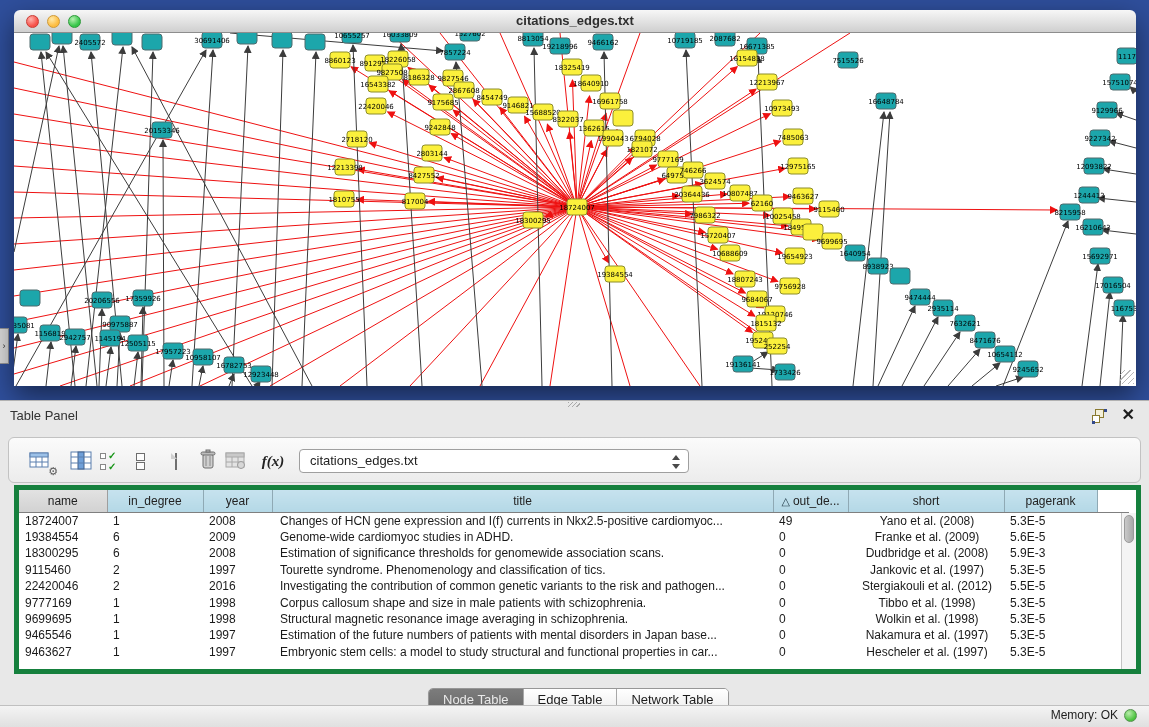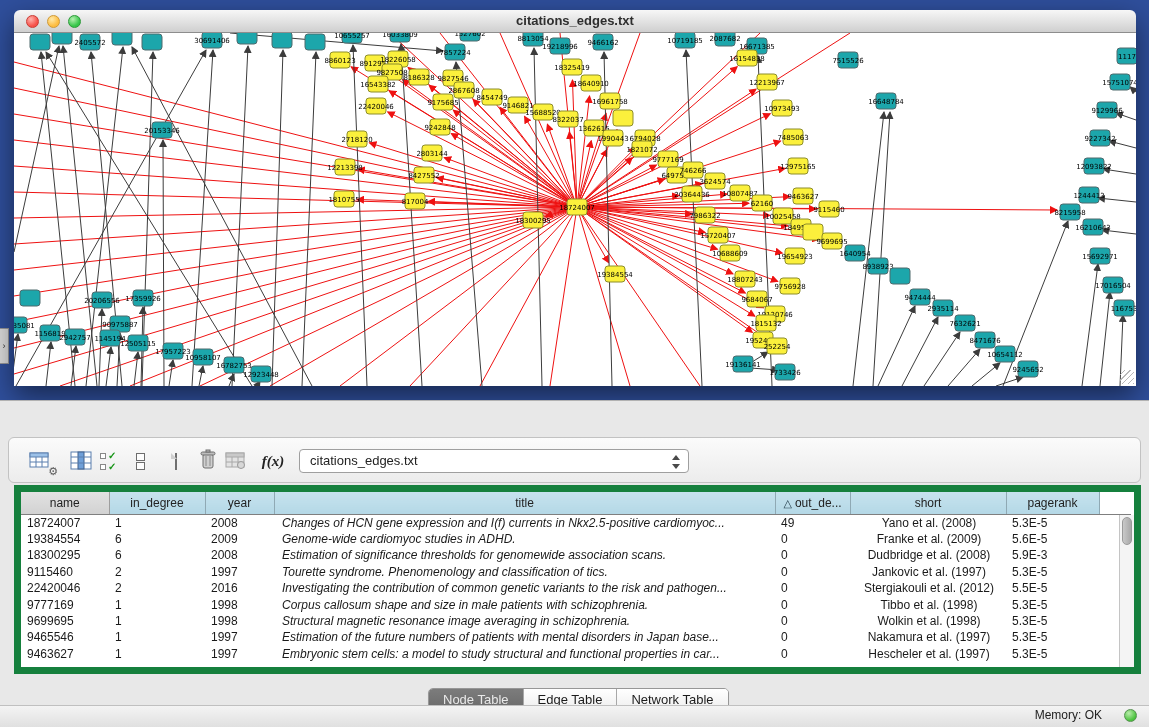--- a/index.html
+++ b/index.html
@@ -65,47 +65,47 @@
   .table-select { position:absolute; left:290px; top:11px; width:390px; height:24px; background:#fff;
                   border:1px solid #9f9f9f; border-radius:4px; font-size:13px; color:#222;
                   padding:0 26px 0 10px; line-height:22px; cursor:pointer; }
   .table-select .arrows { position:absolute; right:8px; top:4px; width:8px; height:16px; }
   .table-select .arrows .up   { position:absolute; top:1px;  left:0; width:0; height:0;
         border-left:4px solid transparent; border-right:4px solid transparent; border-bottom:5px solid #4a4a4a; }
   .table-select .arrows .down { position:absolute; bottom:1px; left:0; width:0; height:0;
         border-left:4px solid transparent; border-right:4px solid transparent; border-top:5px solid #4a4a4a; }
 
   .table-wrap { position:absolute; left:14px; top:84px; width:1127px; height:189px;
-                background:#fff; border:7px solid #15803d; }
+                background:#fff; border:5px solid #15803d; }
   table.data { border-collapse:collapse; table-layout:fixed; width:1110px; font-size:12px; color:#1a1a1a; }
   table.data th { height:22px; font-weight:normal; font-size:12px; color:#222; text-align:center;
                   background:linear-gradient(#c6e2ee,#b4d8e6); border-right:1px solid #8fa9b4; border-bottom:1px solid #7f7f7f; overflow:hidden; white-space:nowrap; }
   table.data th.name-col { background:linear-gradient(#e2e2e2,#d2d2d2); border-right:1px solid #9e9e9e; }
   table.data th.filler-col { background:#fff; border-right:none; border-bottom:1px solid #7f7f7f; }
   table.data td { height:16px; padding:0 4px 0 6px; white-space:nowrap; overflow:hidden; line-height:16.4px; }
-  table.data td.c3 { padding-left:8px;font-style:italic; }
+  table.data td.c3 { padding-left:8px; }
   table.data td.c5 { text-align:center; }
   .sort-glyph { font-size:11px; margin-right:3px; color:#27404d; }
 
   .vscroll { position:absolute; right:0; top:23px; bottom:0; width:15px; background:#f4f4f4; border-left:1px solid #c4c4c4; }
   .vthumb { position:absolute; left:2px; top:2px; width:10px; height:28px; border-radius:5px;
             background:linear-gradient(90deg,#c9c9c9,#a8a8a8); border:1px solid #9a9a9a; }
 
   .seg-tabs { position:absolute; left:428px; top:274px; height:22px; display:flex;
               border:1px solid #979797; border-radius:5px; overflow:hidden; background:#fff;
               box-shadow:0 1px 1px rgba(0,0,0,.15);margin-top:13px; }
   .seg { padding:0 14px; font-size:13px; line-height:21px; color:#1c1c1c; background:linear-gradient(#ffffff,#efefef);
          border-right:1px solid #a8a8a8; cursor:pointer; }
   .seg:last-child { border-right:none;text-align:center; }
   .seg.selected { background:linear-gradient(#7c7c7c,#6b6b6b); color:#e9e9e9; }
 
   
   .status-bar { position:absolute; left:0; top:705px; width:1149px; height:22px;
                 background:linear-gradient(#f4f4f4,#e0e0e0); border-top:1px solid #c0c0c0; }
-  .memory { position:absolute; right:12px; top:2px; display:flex; align-items:center; gap:22px;
+  .memory { position:absolute; right:12px; top:2px; display:flex; align-items:center; gap:6px;
             font-size:12px; color:#222; }
   .mem-dot { width:13px; height:13px; border-radius:50%; border:1px solid #55914f;
              background:radial-gradient(circle at 35% 30%, #b9ecab, #49c23c 70%); }
 </style>
 </head>
 <body>
 
 <div class="desktop">
   <div class="notch">›</div>
 
@@ -734,20 +734,31 @@
             <rect x="567" y="199" width="20" height="16" rx="3" class="node-rect-yellow"></rect>
             <text x="577" y="209.5" class="nlbl">18724007</text>
           </g>
         </svg>
       <div class="grip"></div>
     </div>
   </div>
 </div>
 
 <div class="table-panel">
+  <div class="panel-header">
+    <span class="panel-title">Table Panel</span>
+    <span class="pane-grip"></span>
+    <span class="float-icon">
+      <span class="sq-back"></span>
+        <span class="sq-front"></span>
+        <span class="dot1"></span>
+        <span class="dot2"></span>
+    </span>
+    <span class="close-icon">✕</span>
+  </div>
 
   <div class="toolbar">
     <button class="tb-btn" style="left:20px" title="">
       <svg class="mini-grid" width="22" height="20">
           <rect x="1" y="2" width="18" height="14" fill="#fff" stroke="#5a7fae"></rect>
           <rect x="1" y="2" width="18" height="4" fill="#9cc1e8" stroke="#5a7fae"></rect>
           <line x1="7" y1="6" x2="7" y2="16" stroke="#5a7fae"></line>
           <line x1="13" y1="6" x2="13" y2="16" stroke="#5a7fae"></line>
           <line x1="1" y1="11" x2="19" y2="11" stroke="#5a7fae"></line>
         </svg>

